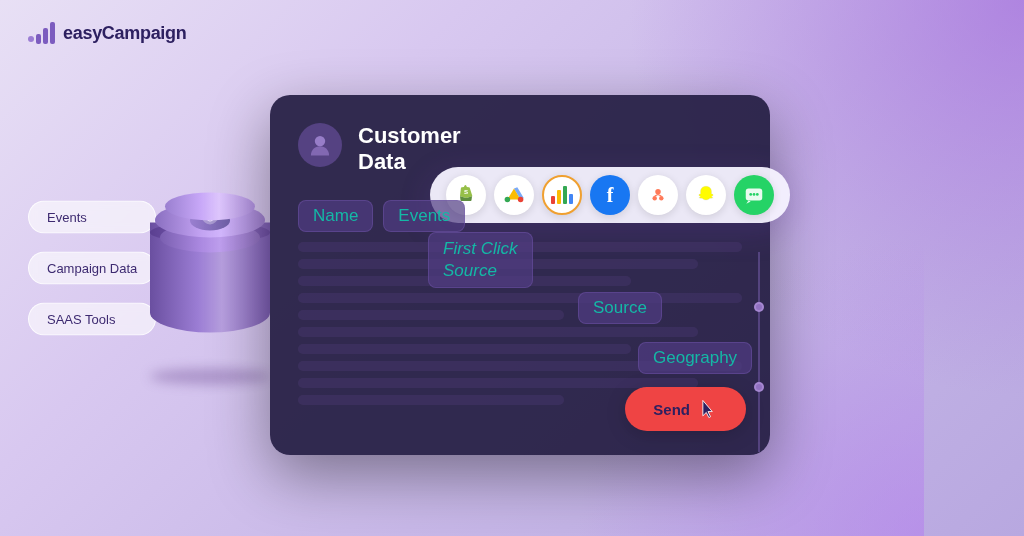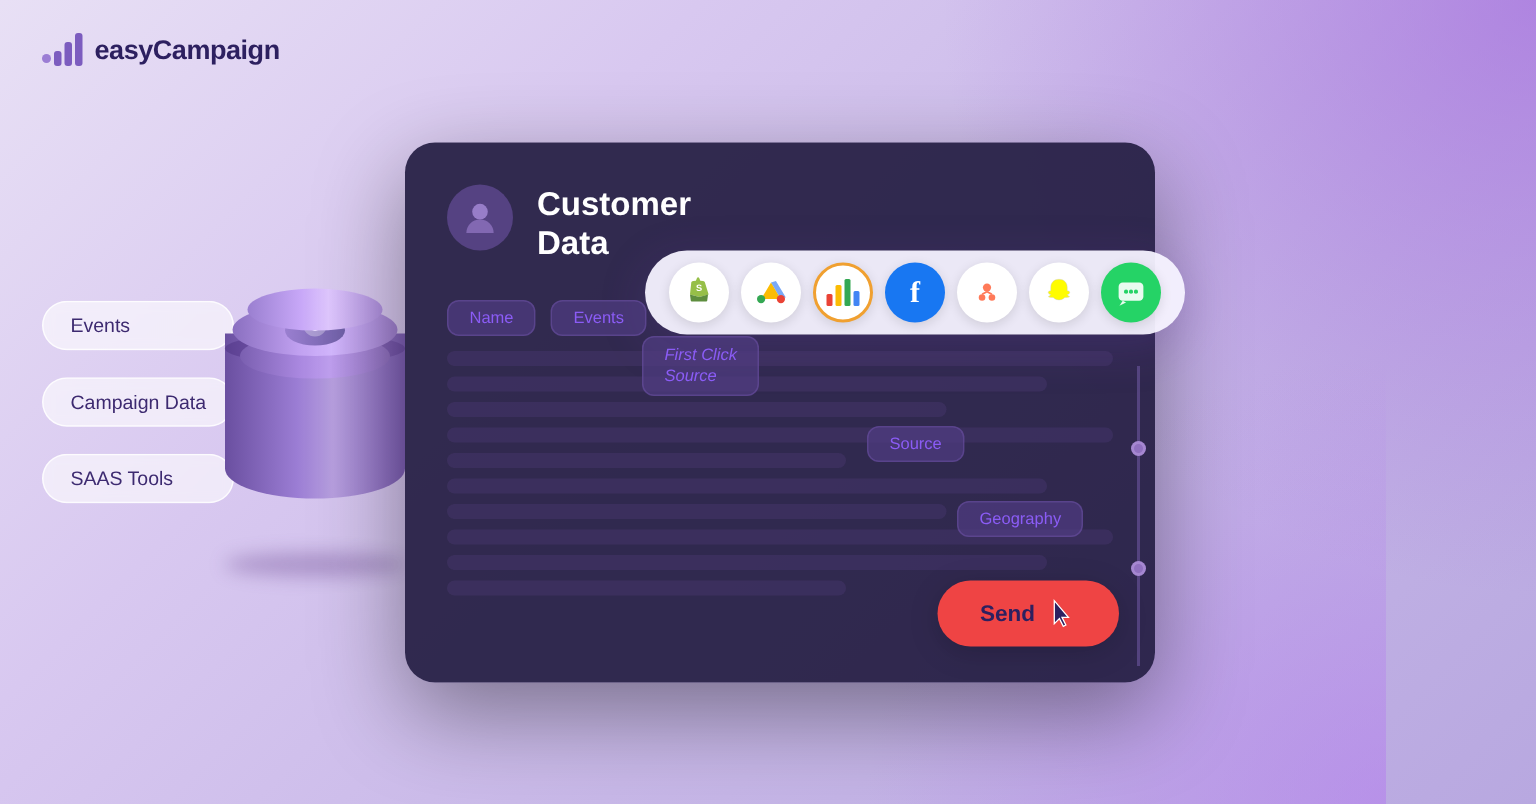--- a/index.html
+++ b/index.html
@@ -225,22 +225,22 @@
       line-height: 1.2;
     }
 
     
     .field-tag {
       display: inline-block;
       background: rgba(80, 60, 130, 0.7);
       border: 1px solid rgba(120, 90, 180, 0.4);
       border-radius: 8px;
       padding: 5px 14px;
-      font-size: 11px;
-      color: #8b5cf6;
+      font-size: 17px;
+      color: #14b8a6;
       font-weight: 500;
     }
 
     
     .data-rows {
       display: flex;
       flex-direction: column;
       gap: 7px;
       margin-top: 8px;
     }

